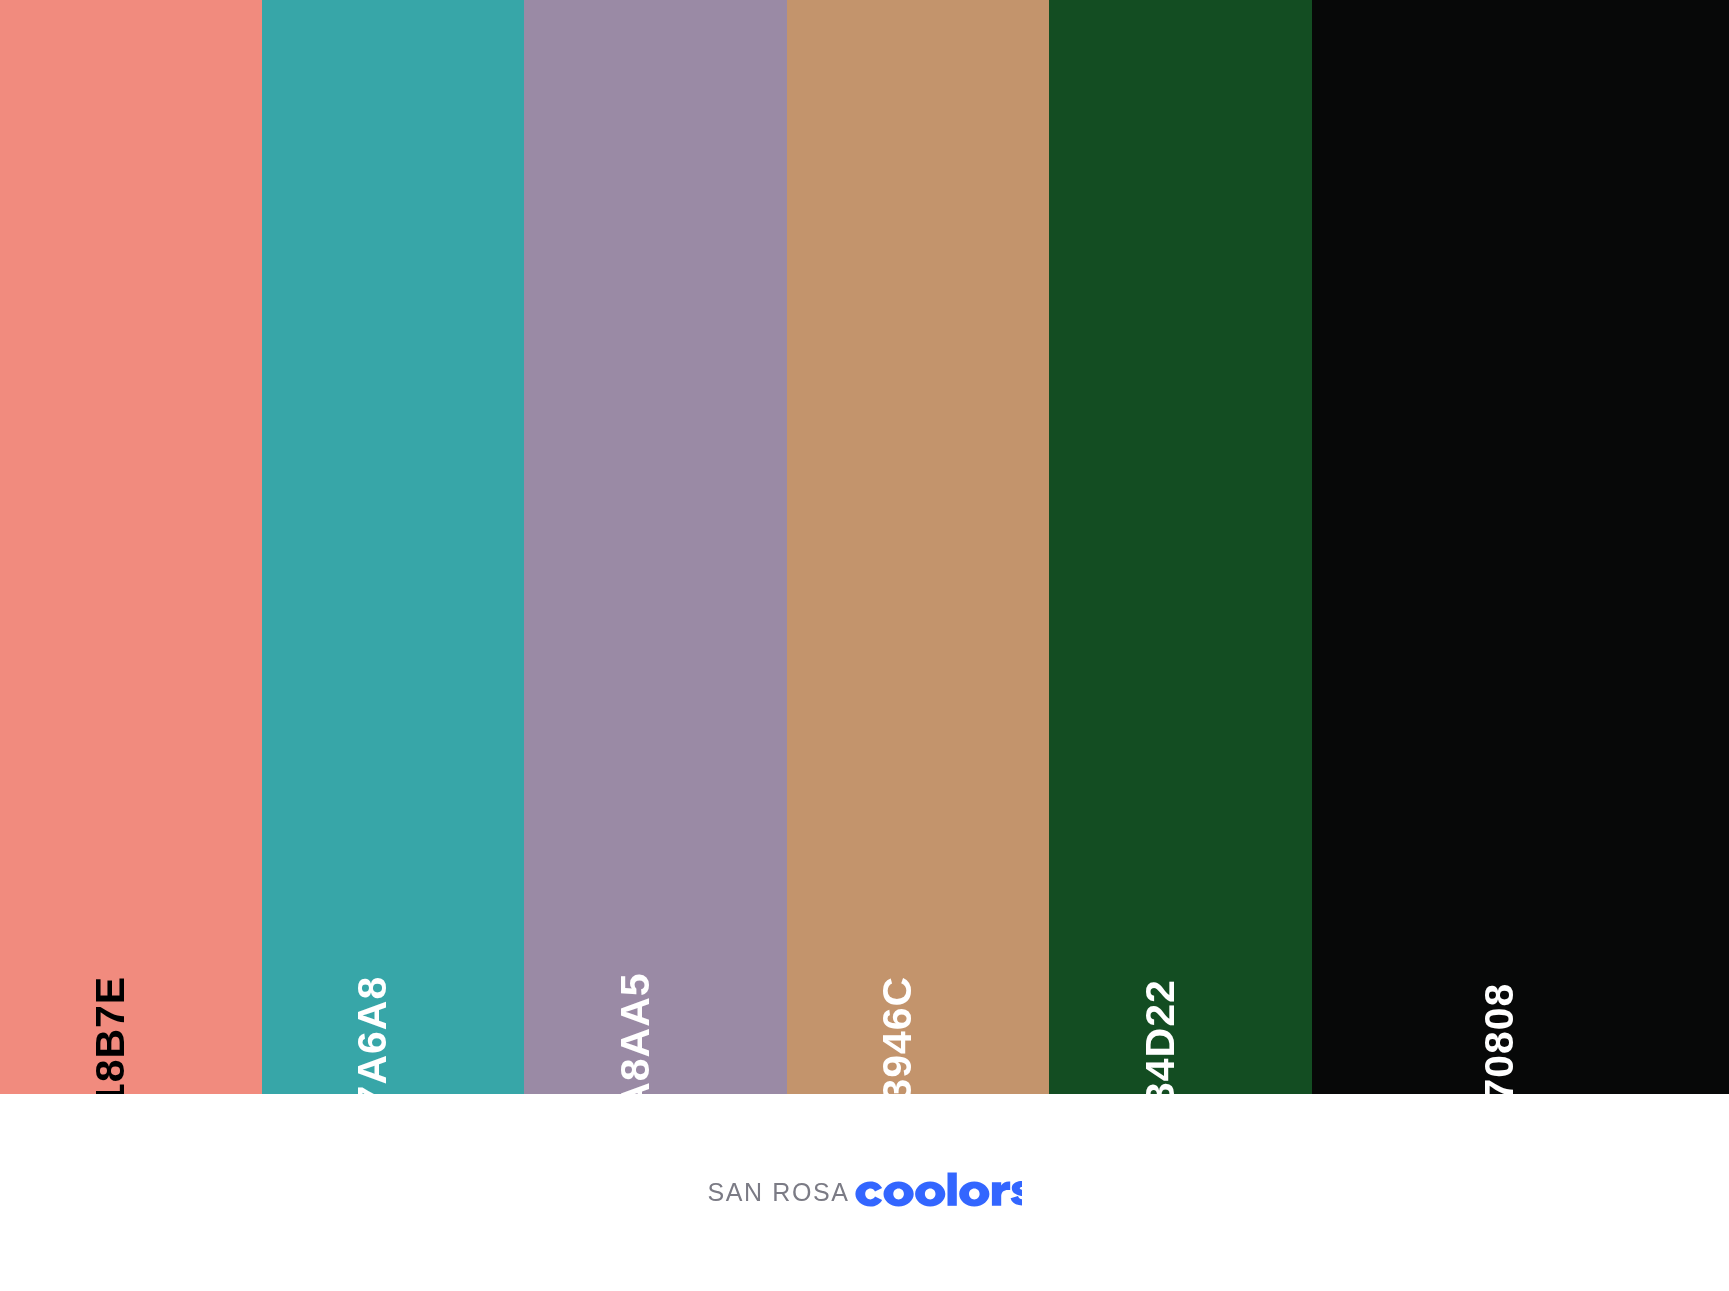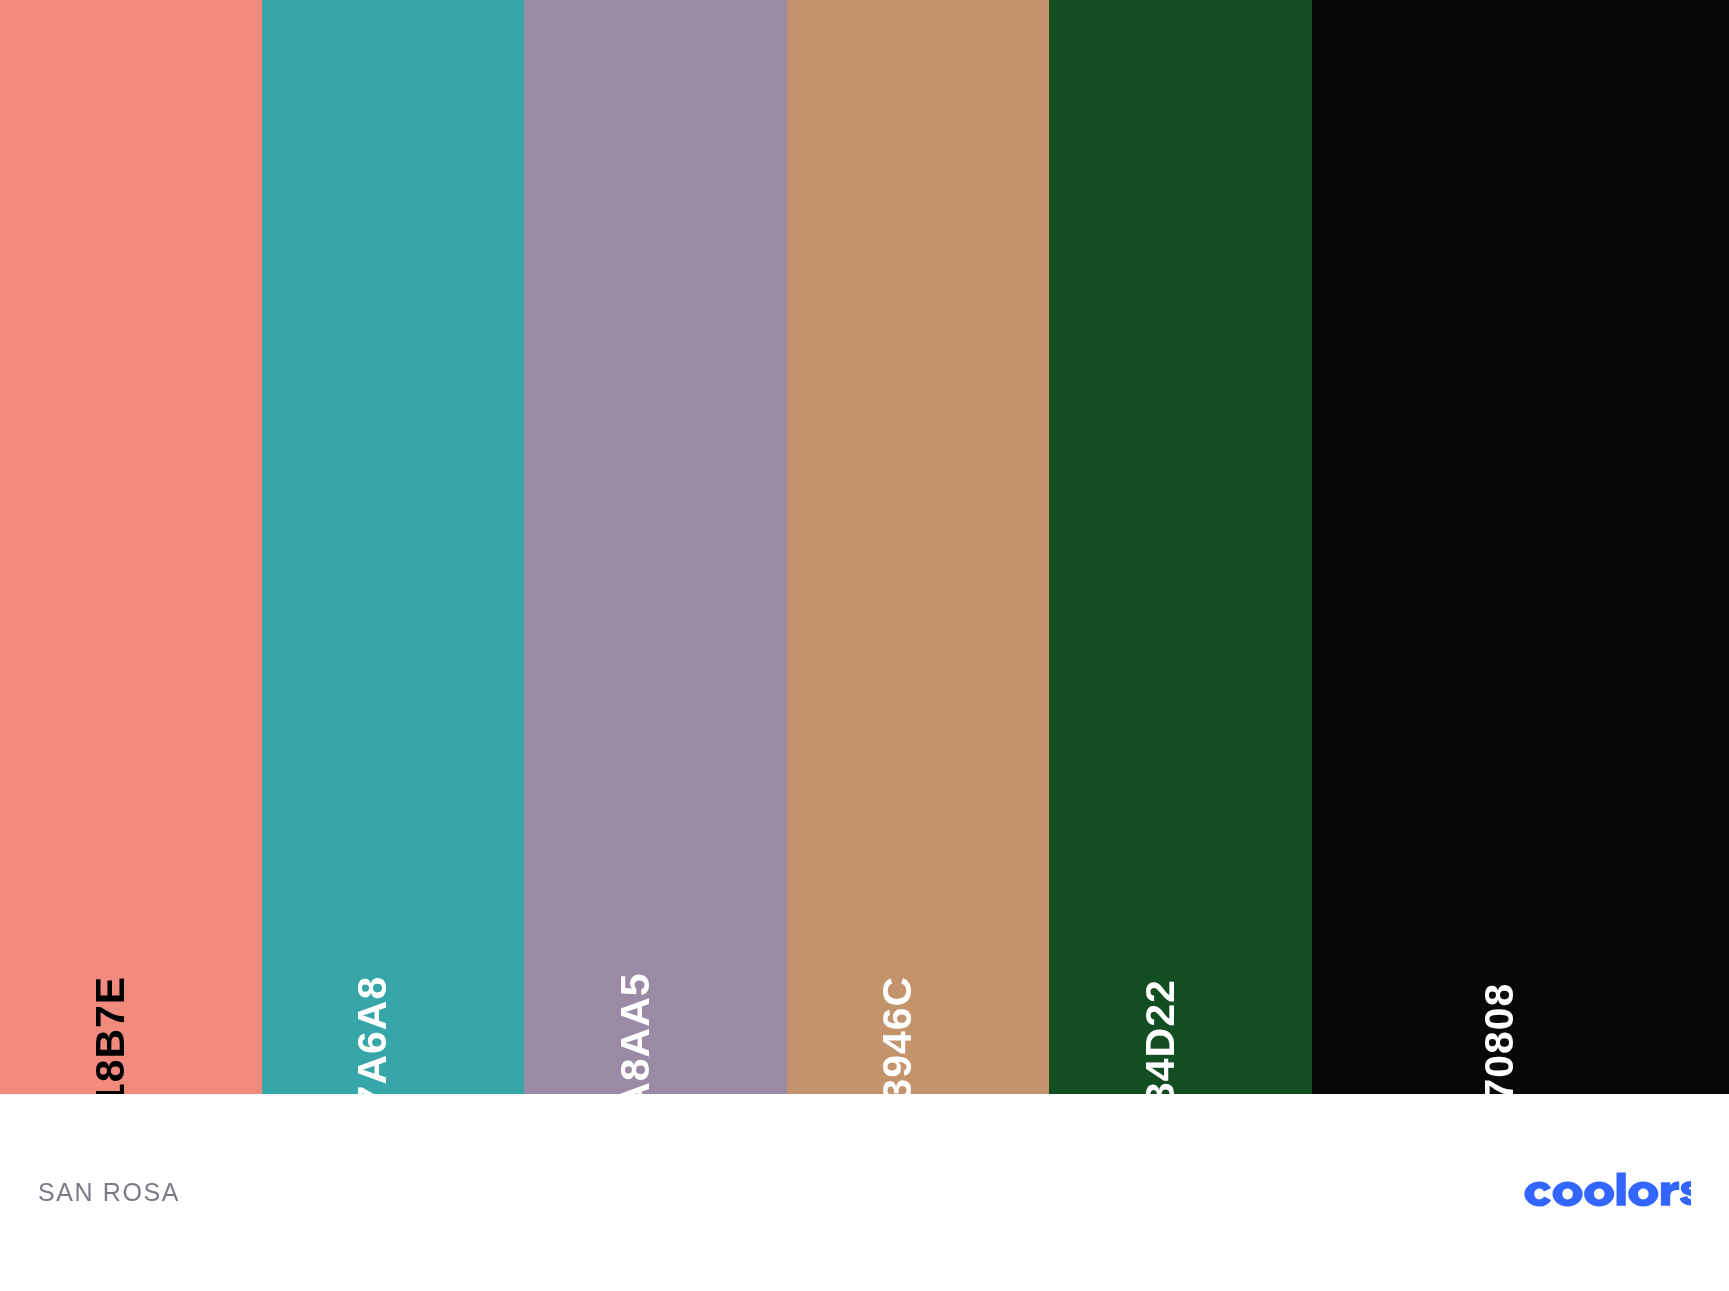--- a/index.html
+++ b/index.html
@@ -58,21 +58,21 @@
     letter-spacing: 1px;
     line-height: 1;
   }
 
   
   #footer {
     flex: 1 1 auto;
     background: #ffffff;
     display: flex;
     align-items: center;
-    justify-content: space-between;
+    justify-content: center;
     padding: 0 38px 0 38px;
     box-sizing: border-box;
   }
 
   #palette-name {
     font-family: "Liberation Sans", sans-serif;
     font-size: 25px;
     letter-spacing: 1.6px;
     color: #7b7b85;
     text-transform: uppercase;

